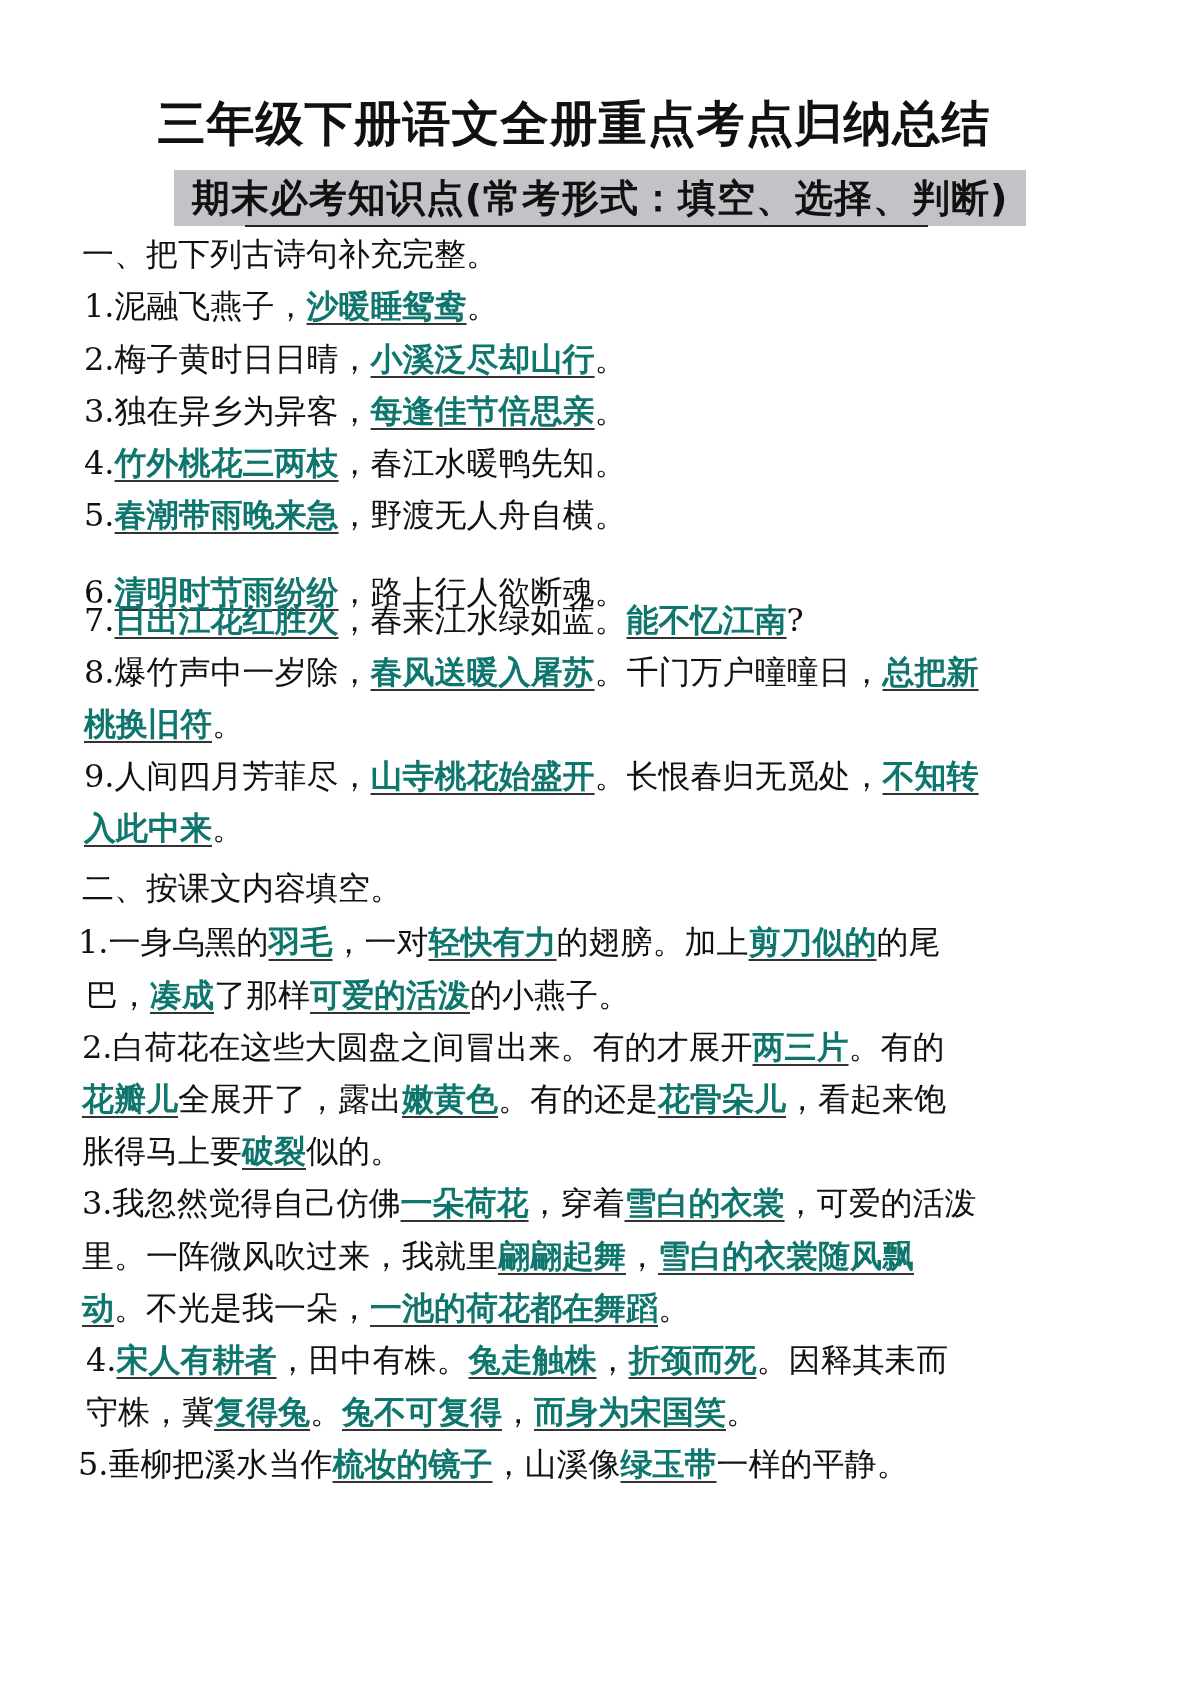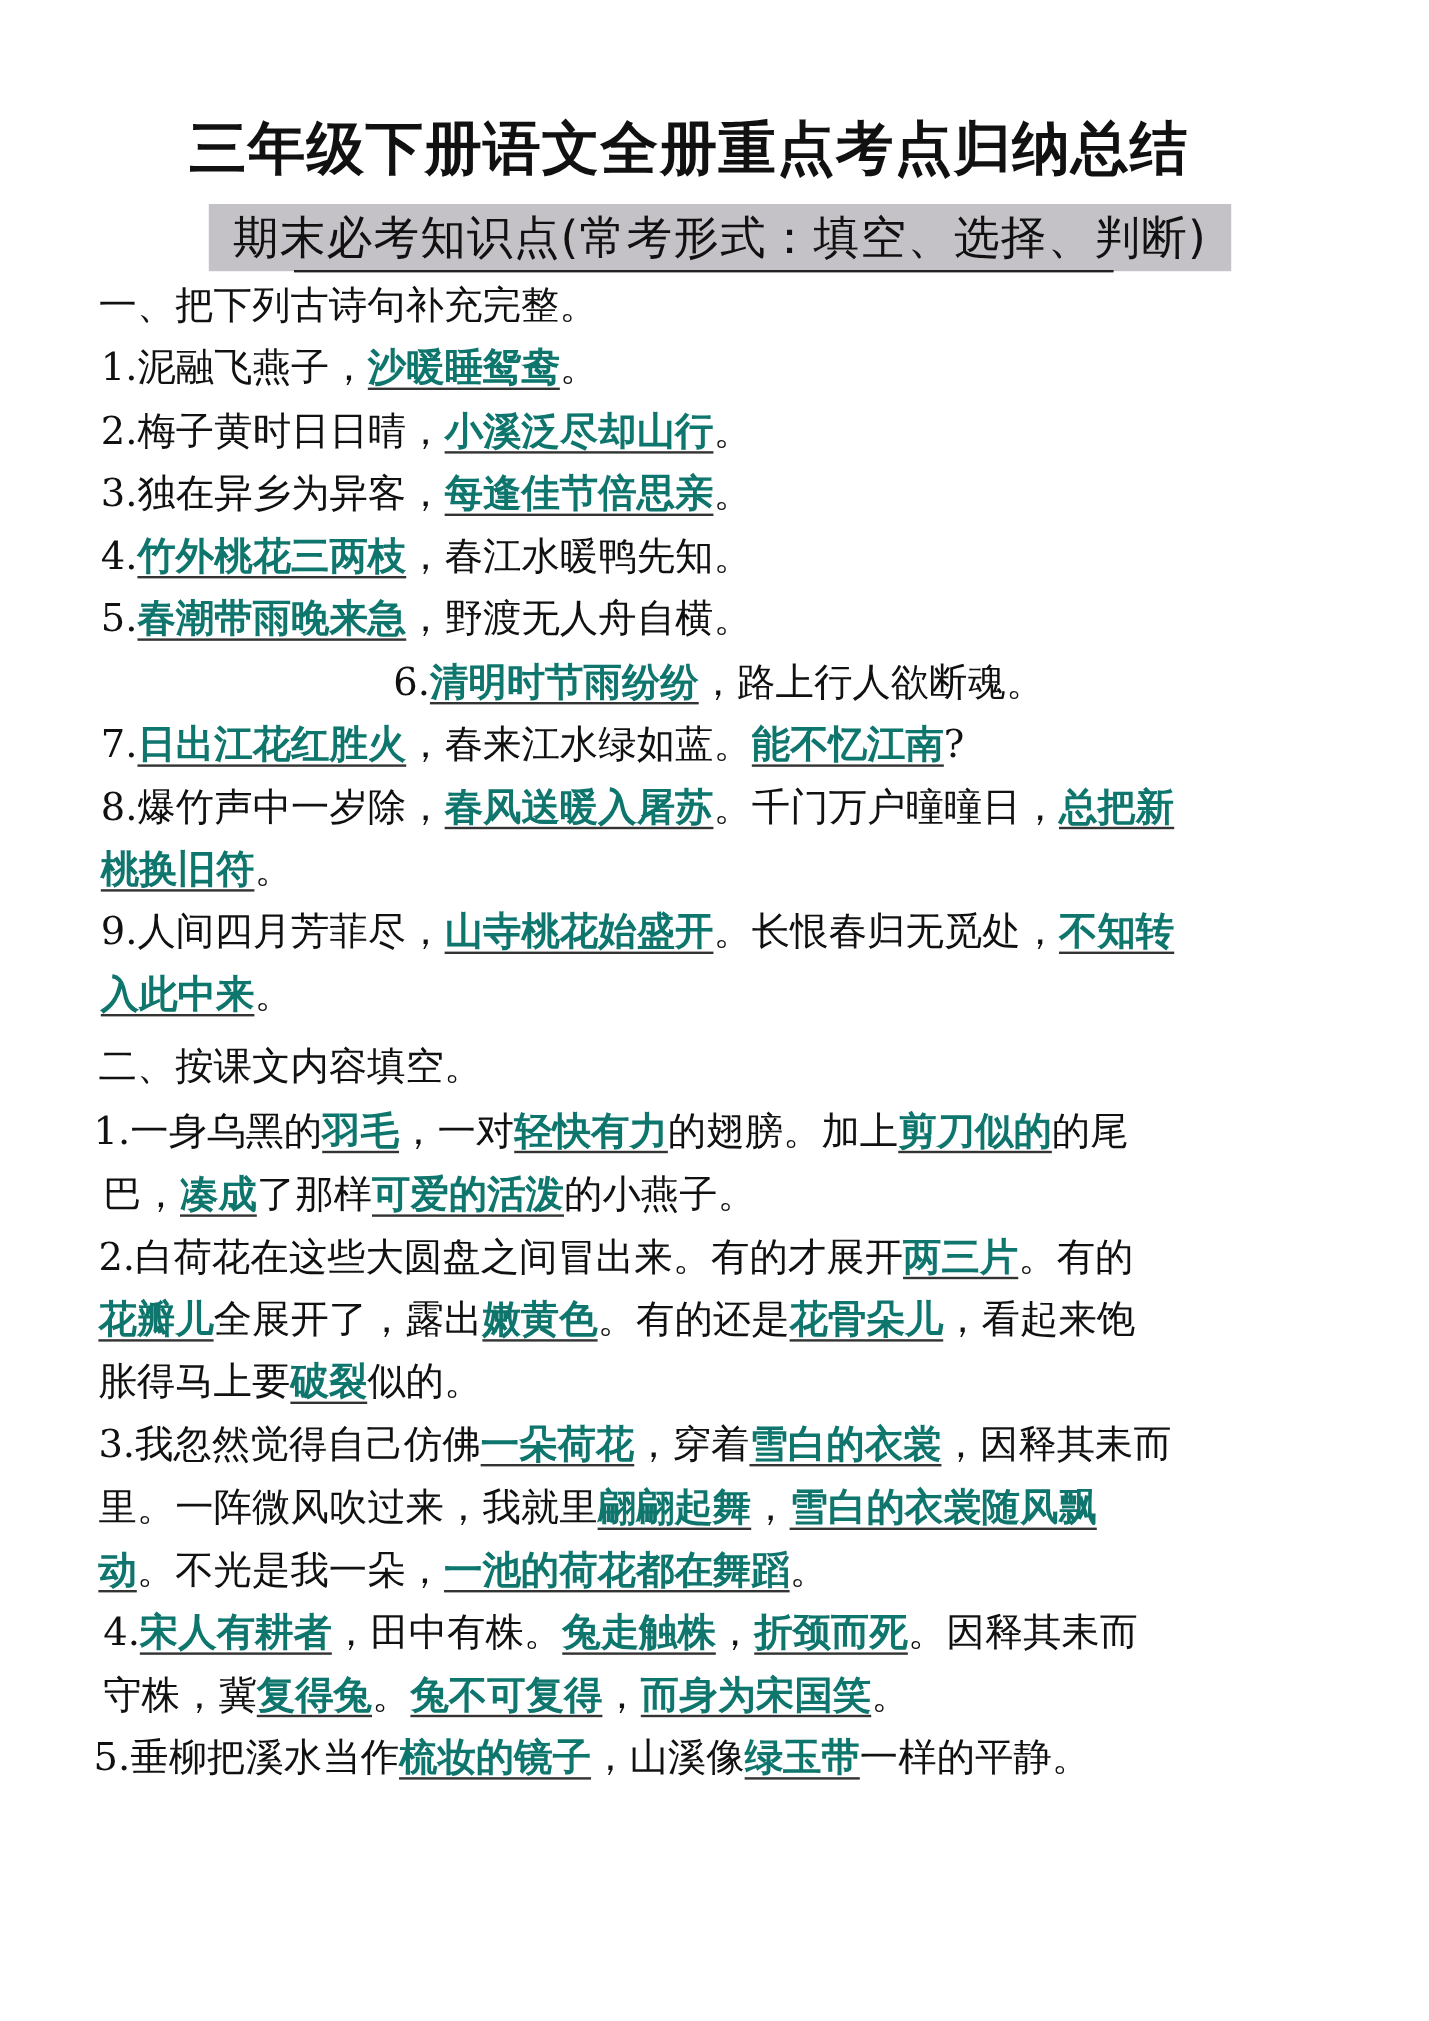--- a/index.html
+++ b/index.html
@@ -13,21 +13,21 @@
     font-family: "DejaVu Sans", "Liberation Sans", sans-serif;
     font-weight: bold; font-size: 48px; letter-spacing: 1px; color: #111;
   }
   .subtitle-wrap {
     position: absolute; top: 170px; left: 174px; width: 852px; height: 56px;
     background: #c4c2c7;
   }
   .subtitle {
     position: absolute; top: 172px; left: 174px; width: 852px; text-align: center;
     font-family: "DejaVu Sans", "Liberation Sans", sans-serif;
-    font-size: 38px; line-height: 52px; color: #111; letter-spacing: 1px;
+    font-size: 38px; line-height: 52px; color: #111; letter-spacing: 1px; font-weight: bold;
   }
   .rule {
     position: absolute; top: 225px; left: 245px; width: 683px; height: 2px; background: #222;
   }
   .section-heading {
     position: absolute; left: 82px;
     font-size: 32px; line-height: 40px; color: #111;
   }
   .line {
     position: absolute; left: 84px; width: 1030px;
@@ -49,35 +49,35 @@
   <div class="subtitle">期末必考知识点(常考形式：填空、选择、判断)</div>
   <div class="rule"></div>
 
   <div class="section-heading" style="top:234px">一、把下列古诗句补充完整。</div>
   <div id="sec1">
       <div class="line" style="top: 286px;"><span>1.泥融飞燕子，</span><span class="ans">沙暖睡鸳鸯</span><span>。</span></div>
       <div class="line" style="top: 339px;"><span>2.梅子黄时日日晴，</span><span class="ans">小溪泛尽却山行</span><span>。</span></div>
       <div class="line" style="top: 391px;"><span>3.独在异乡为异客，</span><span class="ans">每逢佳节倍思亲</span><span>。</span></div>
       <div class="line" style="top: 443px;"><span>4.</span><span class="ans">竹外桃花三两枝</span><span>，春江水暖鸭先知。</span></div>
       <div class="line" style="top: 495px;"><span>5.</span><span class="ans">春潮带雨晚来急</span><span>，野渡无人舟自横。</span></div>
-      <div class="line" style="top: 548px; text-align: center;"><span>6.</span><span class="ans">清明时节雨纷纷</span><span>，路上行人欲断魂。</span></div>
+      <div class="line" style="top: 572px;"><span>6.</span><span class="ans">清明时节雨纷纷</span><span>，路上行人欲断魂。</span></div>
       <div class="line" style="top: 600px;"><span>7.</span><span class="ans">日出江花红胜火</span><span>，春来江水绿如蓝。</span><span class="ans">能不忆江南</span><span>?</span></div>
       <div class="line" style="top: 652px;"><span>8.爆竹声中一岁除，</span><span class="ans">春风送暖入屠苏</span><span>。千门万户曈曈日，</span><span class="ans">总把新</span></div>
       <div class="line" style="top: 704px;"><span class="ans">桃换旧符</span><span>。</span></div>
       <div class="line" style="top: 756px;"><span>9.人间四月芳菲尽，</span><span class="ans">山寺桃花始盛开</span><span>。长恨春归无觅处，</span><span class="ans">不知转</span></div>
       <div class="line" style="top: 808px;"><span class="ans">入此中来</span><span>。</span></div>
     </div>
 
   <div class="section-heading" style="top:868px">二、按课文内容填空。</div>
   <div id="sec2">
       <div class="line" style="top: 922px; left: 78px;"><span>1.一身乌黑的</span><span class="ans">羽毛</span><span>，一对</span><span class="ans">轻快有力</span><span>的翅膀。加上</span><span class="ans">剪刀似的</span><span>的尾</span></div>
       <div class="line" style="top: 975px; left: 86px;"><span>巴，</span><span class="ans">凑成</span><span>了那样</span><span class="ans">可爱的活泼</span><span>的小燕子。</span></div>
       <div class="line" style="top: 1027px; left: 82px;"><span>2.白荷花在这些大圆盘之间冒出来。有的才展开</span><span class="ans">两三片</span><span>。有的</span></div>
       <div class="line" style="top: 1079px; left: 82px;"><span class="ans">花瓣儿</span><span>全展开了，露出</span><span class="ans">嫩黄色</span><span>。有的还是</span><span class="ans">花骨朵儿</span><span>，看起来饱</span></div>
       <div class="line" style="top: 1131px; left: 82px;"><span>胀得马上要</span><span class="ans">破裂</span><span>似的。</span></div>
-      <div class="line" style="top: 1183px; left: 82px;"><span>3.我忽然觉得自己仿佛</span><span class="ans">一朵荷花</span><span>，穿着</span><span class="ans">雪白的衣裳</span><span>，因释其耒而</span></div>
+      <div class="line" style="top: 1183px; left: 82px;"><span>3.我忽然觉得自己仿佛</span><span class="ans">一朵荷花</span><span>，穿着</span><span class="ans">雪白的衣裳</span><span>，可爱的活泼</span></div>
       <div class="line" style="top: 1236px; left: 82px;"><span>里。一阵微风吹过来，我就里</span><span class="ans">翩翩起舞</span><span>，</span><span class="ans">雪白的衣裳随风飘</span></div>
       <div class="line" style="top: 1288px; left: 82px;"><span class="ans">动</span><span>。不光是我一朵，</span><span class="ans">一池的荷花都在舞蹈</span><span>。</span></div>
       <div class="line" style="top: 1340px; left: 86px;"><span>4.</span><span class="ans">宋人有耕者</span><span>，田中有株。</span><span class="ans">兔走触株</span><span>，</span><span class="ans">折颈而死</span><span>。因释其耒而</span></div>
       <div class="line" style="top: 1392px; left: 86px;"><span>守株，冀</span><span class="ans">复得兔</span><span>。</span><span class="ans">兔不可复得</span><span>，</span><span class="ans">而身为宋国笑</span><span>。</span></div>
       <div class="line" style="top: 1444px; left: 78px;"><span>5.垂柳把溪水当作</span><span class="ans">梳妆的镜子</span><span>，山溪像</span><span class="ans">绿玉带</span><span>一样的平静。</span></div>
     </div>
 </div>
 
 </body></html>

